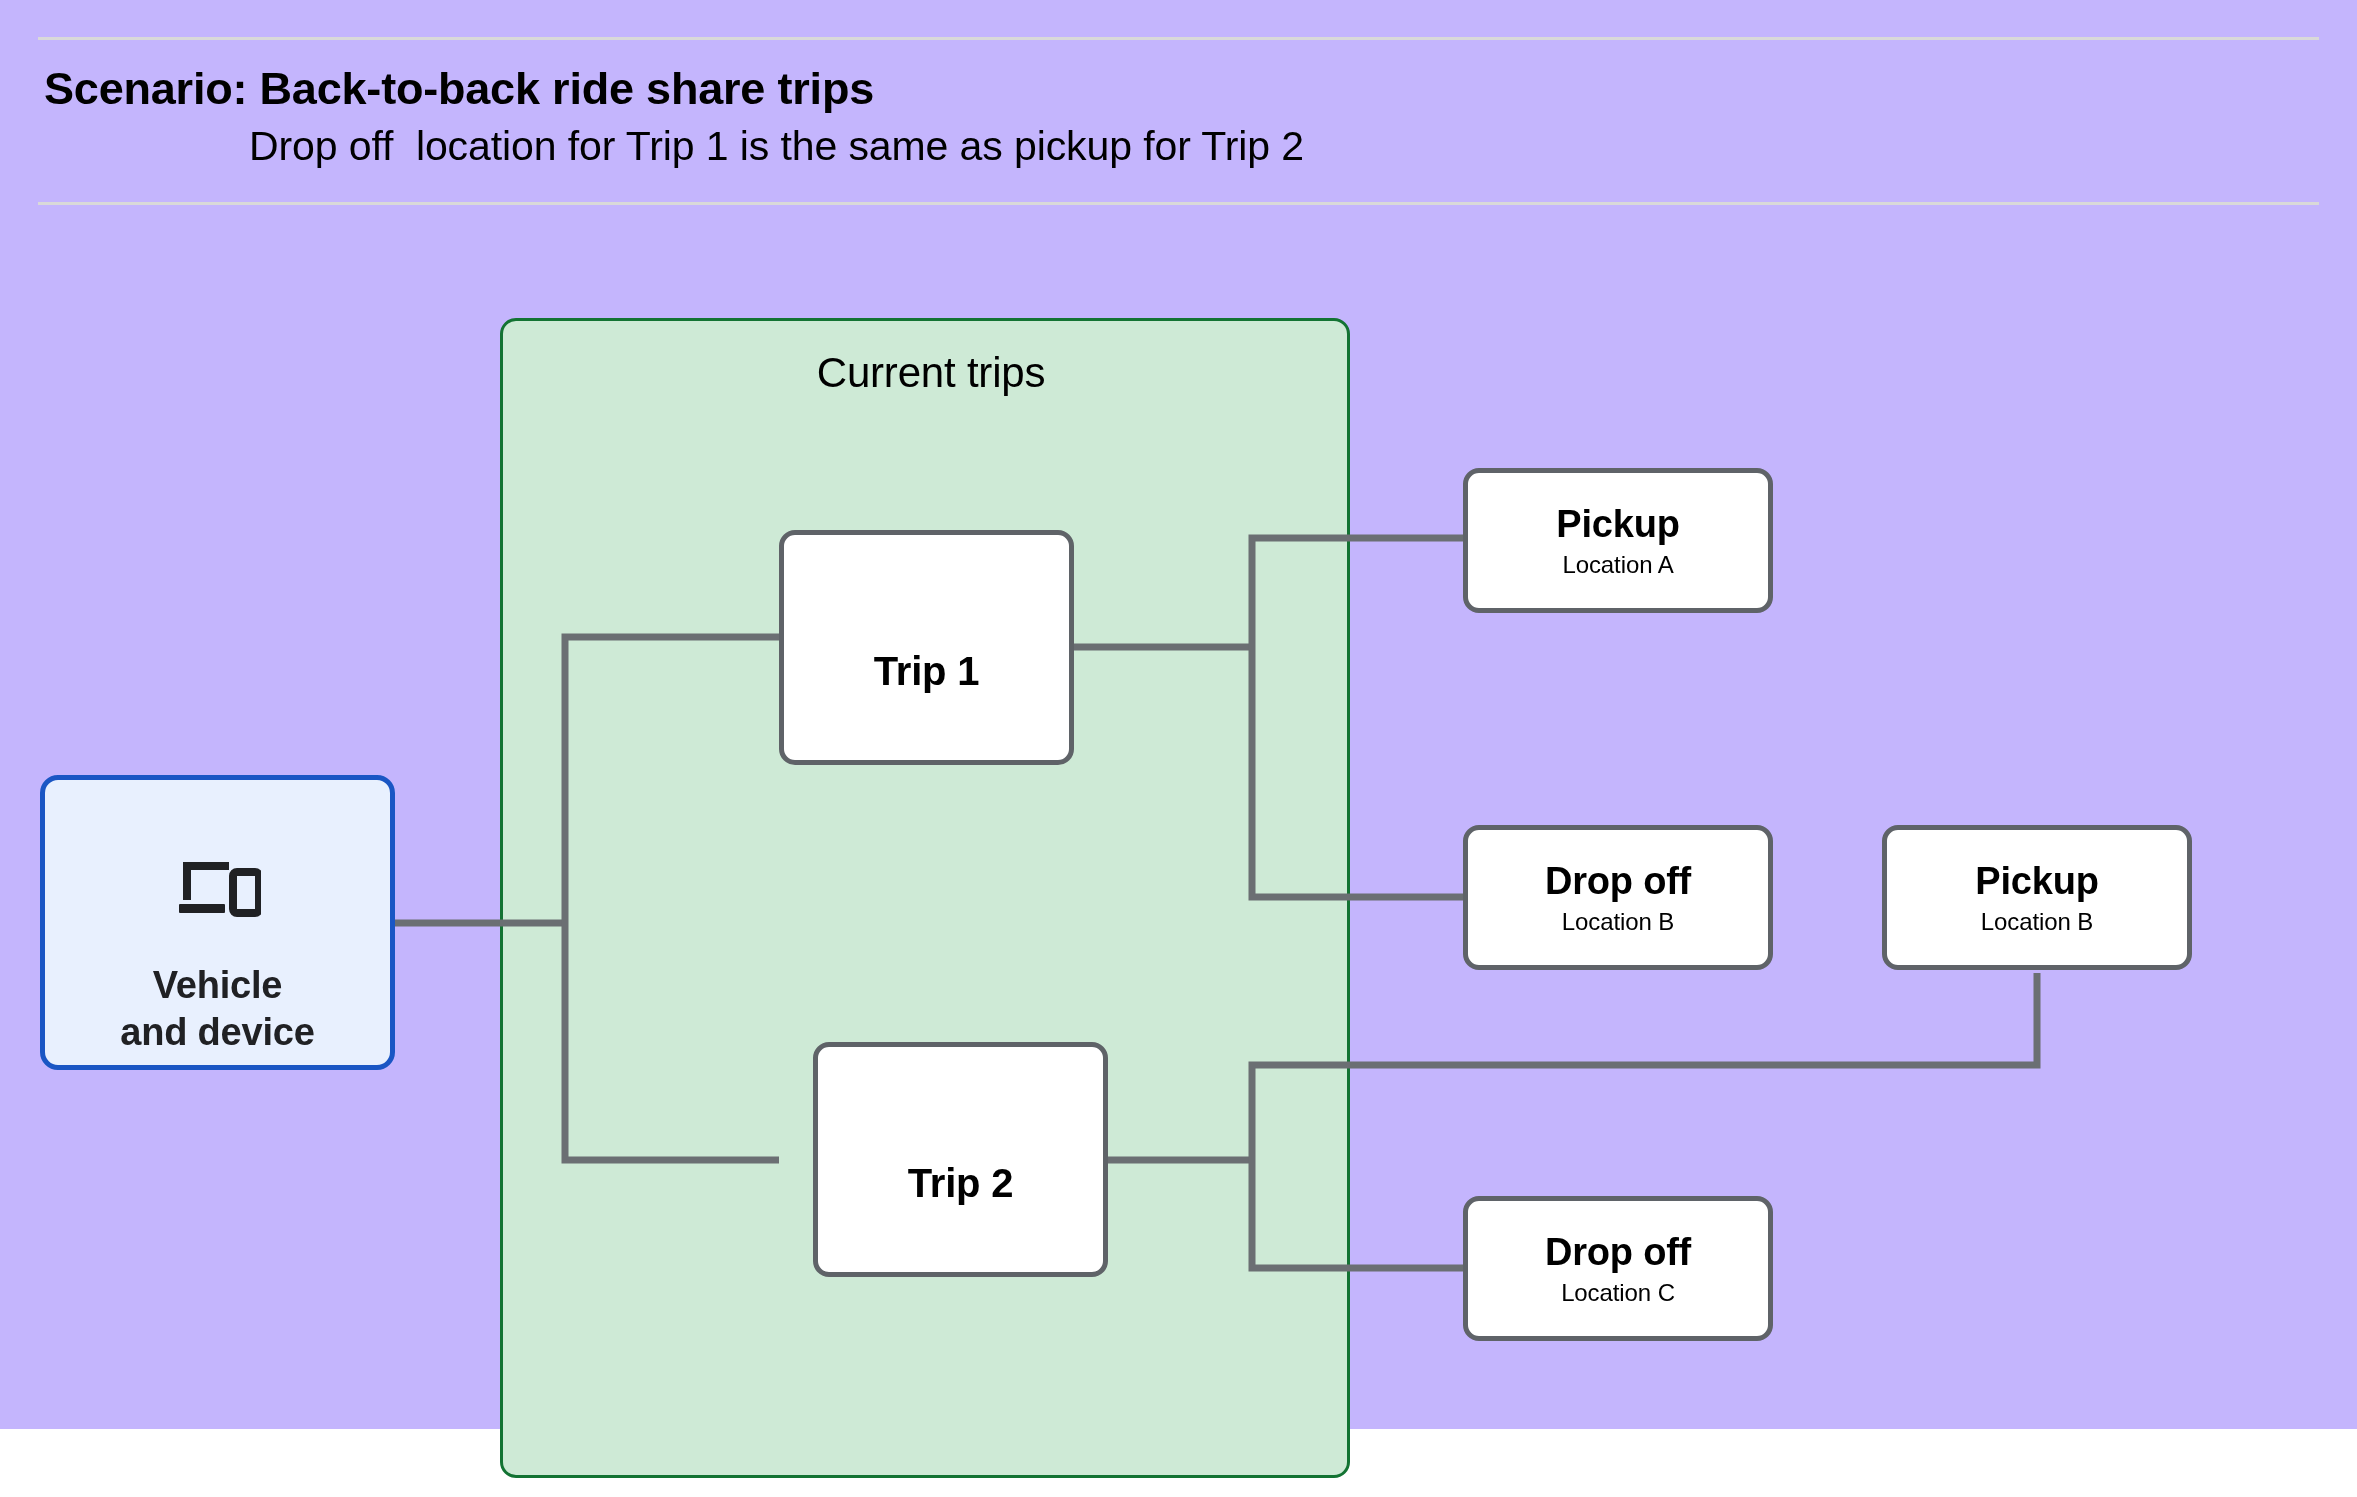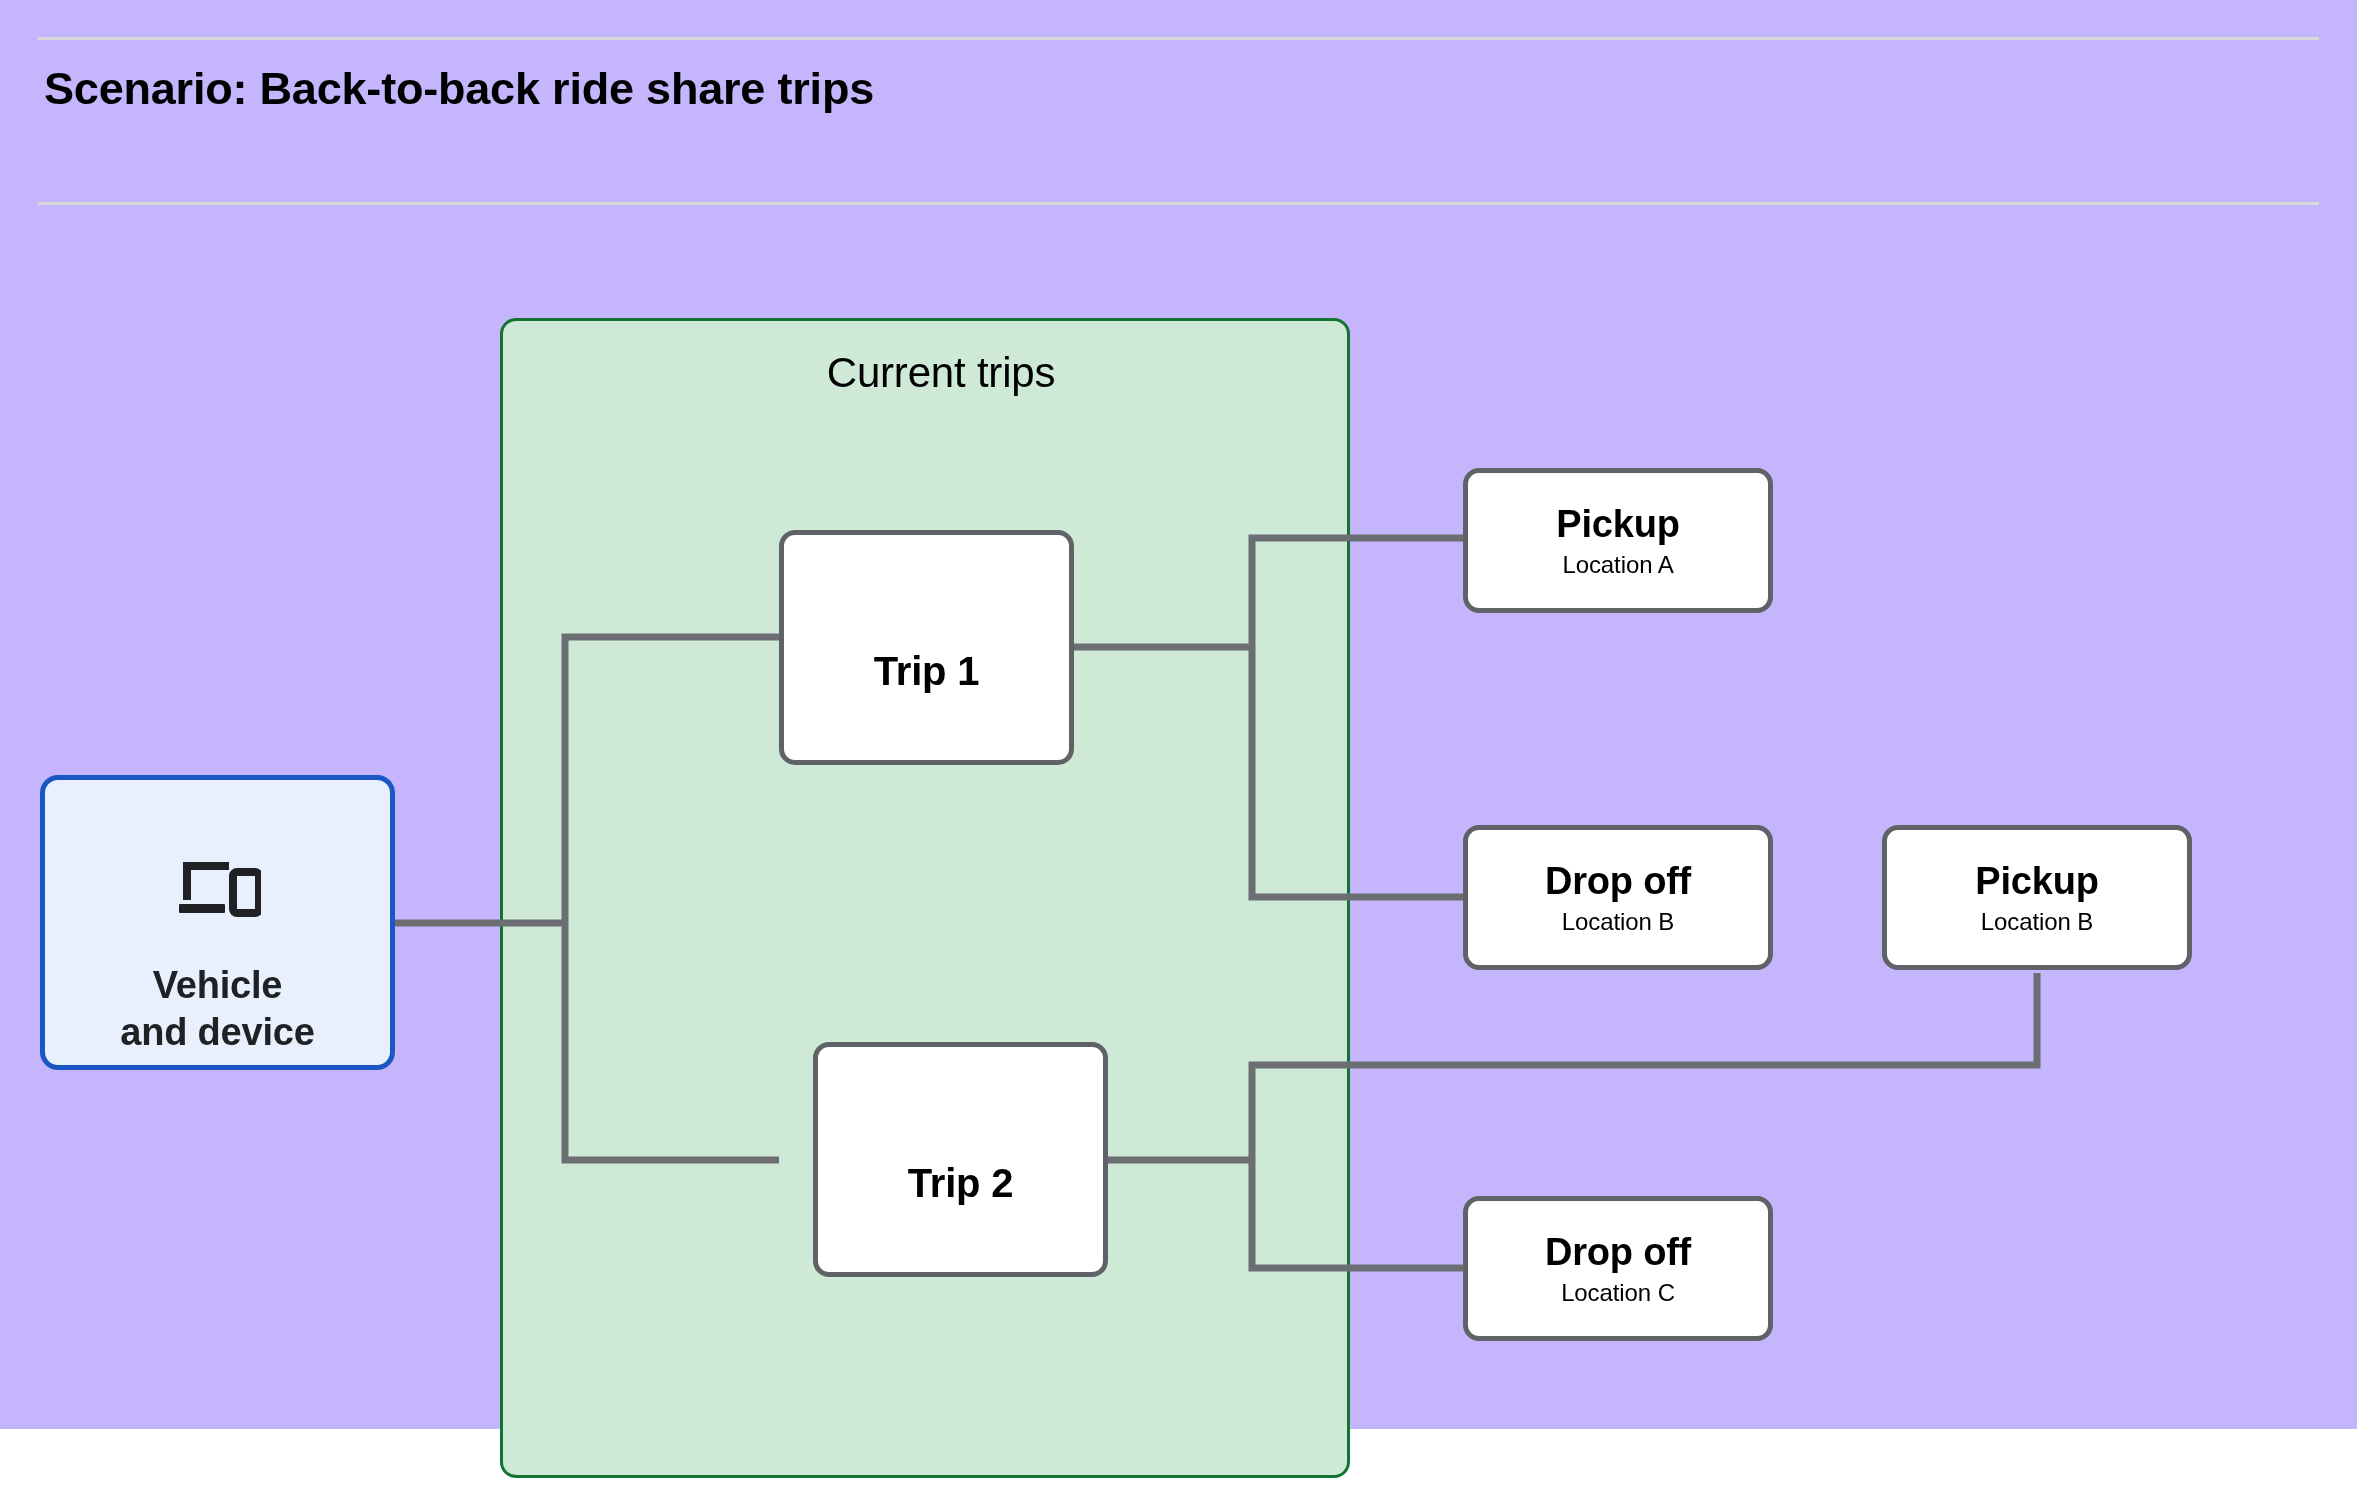--- a/index.html
+++ b/index.html
@@ -70,21 +70,21 @@
     left: 1386px;
     top: 318px;
     width: 888px;
     height: 1160px;
     background: #fce8b2;
     border: 3px solid #f29900;
   }
   .group-title {
     position: absolute;
     top: 28px;
-    left: 16px;
+    left: 6px;
     width: 100%;
     text-align: center;
     font-size: 42px;
     font-weight: normal;
     color: #000000;
     letter-spacing: -0.2px;
   }
 
   
   #connectors {
@@ -166,20 +166,21 @@
 </head>
 <body>
 
 <div id="stage">
 
   <div class="divider" id="divider-top"></div>
   <div class="divider" id="divider-bottom"></div>
 
   <div id="header-block">
     <div id="scenario-title">Scenario: Back-to-back ride share trips</div>
+    <div id="scenario-subtitle">Drop off  location for Trip 1 is the same as pickup for Trip 2</div>
   </div>
 
   <div class="group-box" id="group-current-trips">
     <div class="group-title">Current trips</div>
   </div>
 
 
   <svg id="connectors" viewBox="0 0 2357 1497" width="2357" height="1497" xmlns="http://www.w3.org/2000/svg">
     <g fill="none" stroke="#6b6f73" stroke-width="7" stroke-linecap="butt" stroke-linejoin="miter">
 

